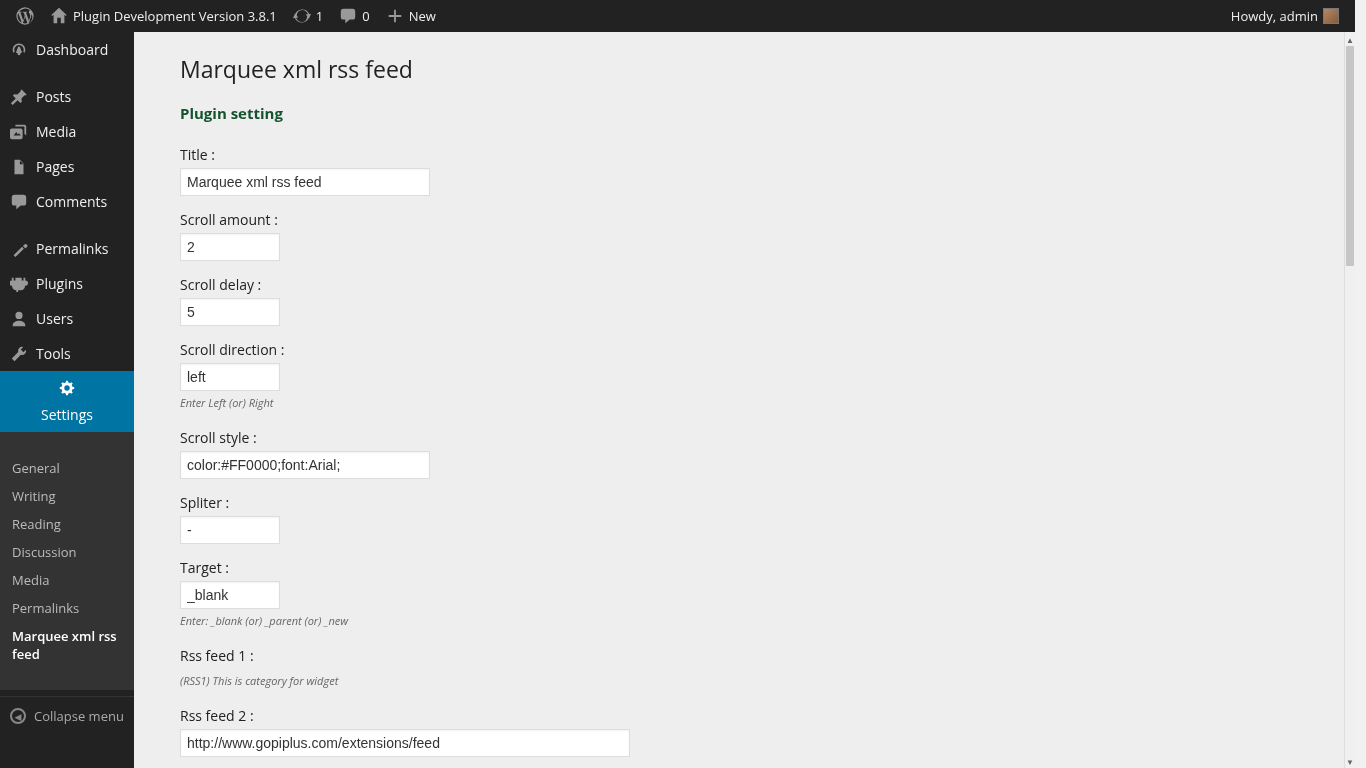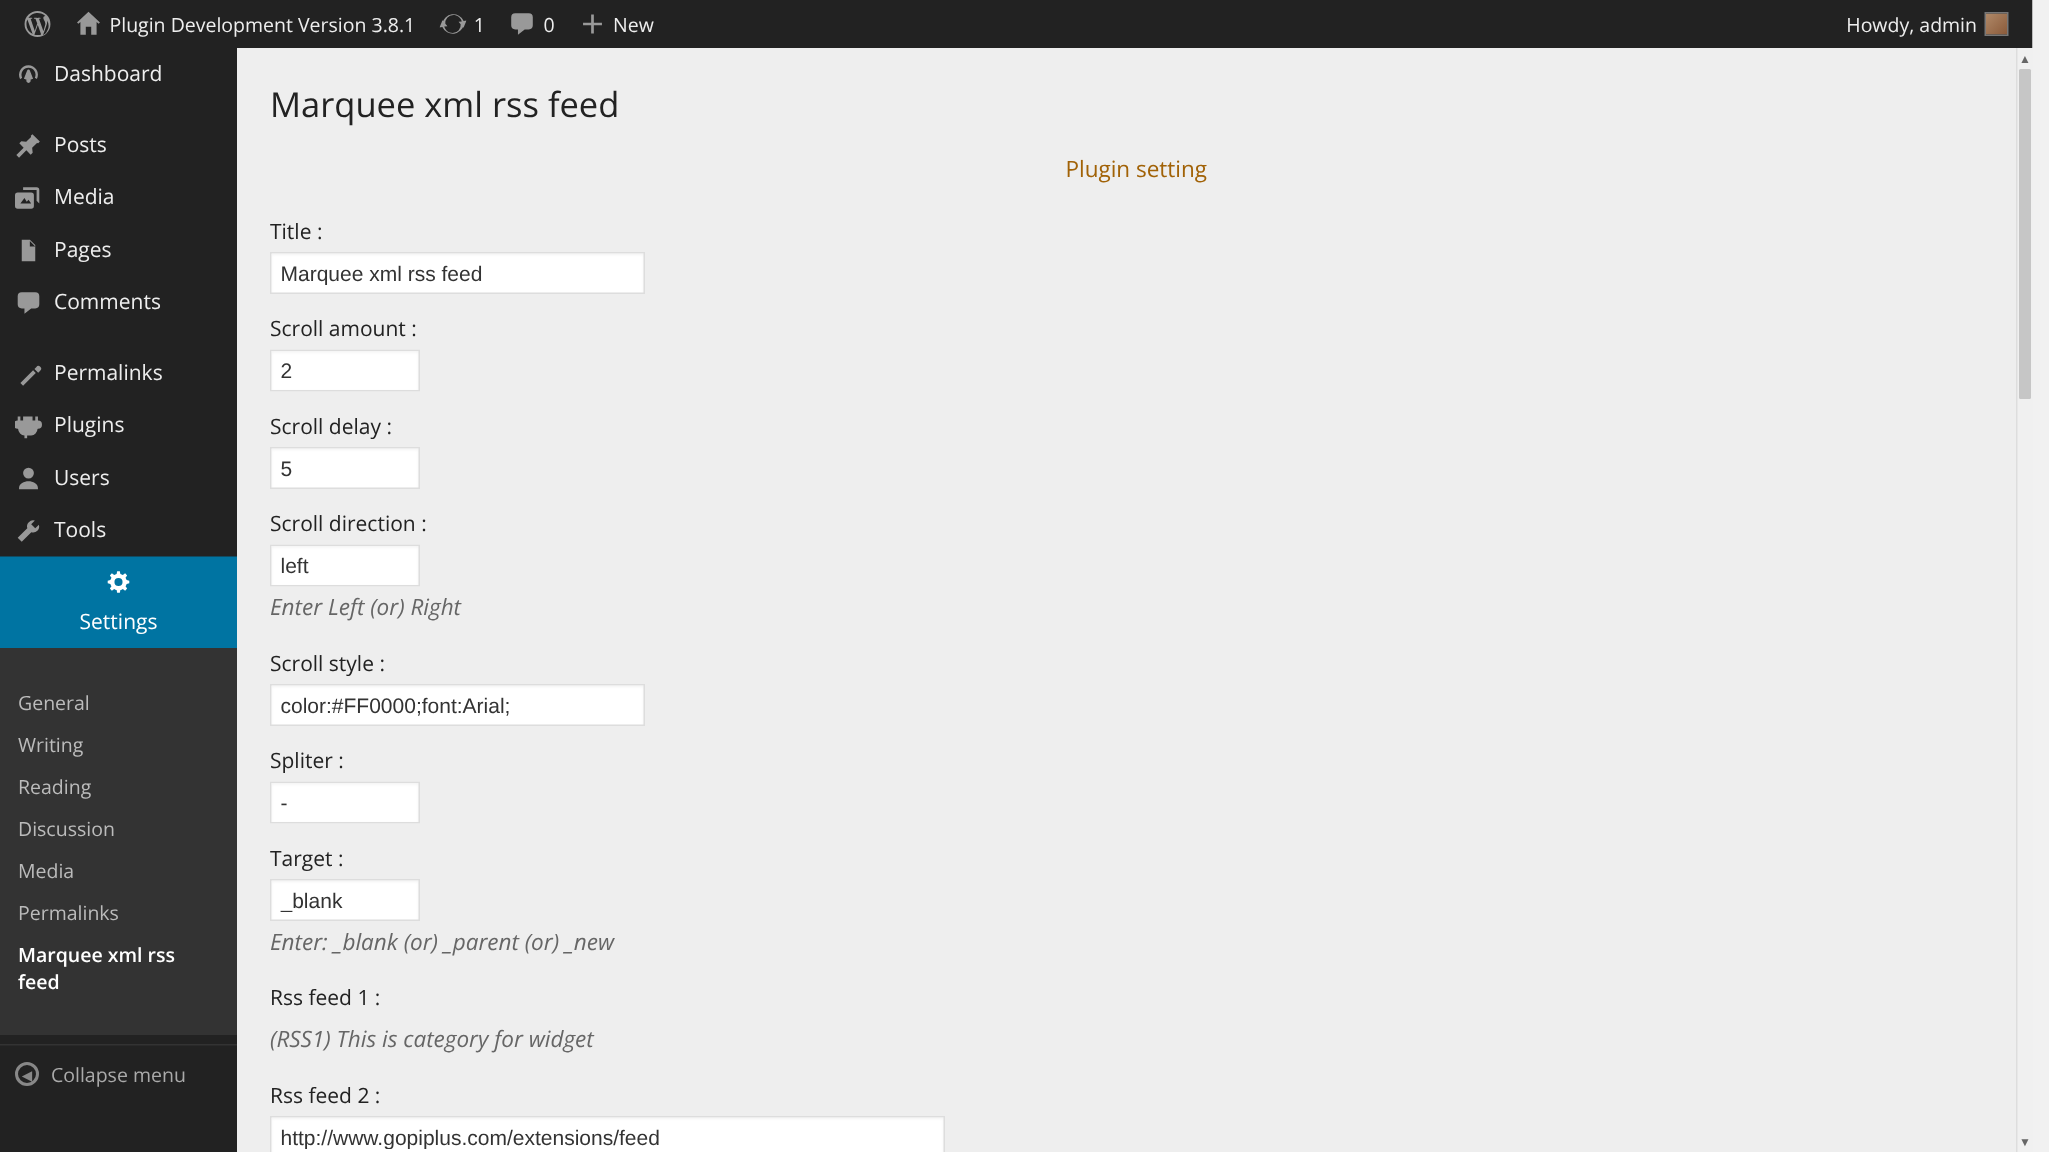--- a/index.html
+++ b/index.html
@@ -8,44 +8,44 @@
 
 
 #adminbar { position: absolute; top: 0; left: 0; right: 0; height: 32px; background: #222; color: #eee; display: flex; align-items: center; padding: 0 8px; font-size: 13px; justify-content: space-between; z-index: 50; }
 #adminbar .left, #adminbar .right { display: flex; align-items: flex-start; gap: 0; }
 #adminbar .ab-item { display: flex; align-items: center; padding: 0 8px; height: 32px; color: #eee; cursor: pointer; gap: 5px; }
 #adminbar svg { width: 18px; height: 18px; fill: #999; }
 #adminbar .wp-logo svg { width: 18px; height: 18px; }
 #adminbar .avatar { width: 16px; height: 16px; background: linear-gradient(135deg,#b08968,#8a5a3a); border: 1px solid #777; }
 
 
-#adminmenu { position: absolute; top: 32px; left: 0; width: 158px; bottom: 0; background: #222; color: #eee; overflow: visible; }
+#adminmenu { position: absolute; top: 32px; left: 0; width: 134px; bottom: 0; background: #222; color: #eee; overflow: visible; }
 #adminmenu .menu-item { display: flex; align-items: center; padding: 8px 10px; color: #eee; cursor: pointer; font-size: 14px; gap: 8px; position: relative; }
 #adminmenu .menu-item svg { width: 18px; height: 18px; fill: #999; flex-shrink: 0; }
 #adminmenu .separator { height: 12px; }
 #adminmenu .menu-item.current { background: #0074a2; color: #fff; flex-direction: column; }
 #adminmenu .menu-item.current svg { fill: #fff; }
 #adminmenu .menu-item.current::after { content: ""; position: absolute; right: -8px; top: 50%; margin-top: -8px; border: 8px solid transparent; border-right-color: #eee; }
 #adminmenu .submenu { background: #333; padding: 22px 0; }
 #adminmenu .submenu .sub-item { display: block; padding: 5px 12px; color: #bbb; font-size: 13px; cursor: pointer; }
 #adminmenu .submenu .sub-item.current { color: #fff; font-weight: 600; }
 #adminmenu .collapse { display: flex; align-items: center; gap: 8px; padding: 10px; color: #aaa; font-size: 13px; cursor: pointer; border-top: 1px solid #333; margin-top: 6px; }
 #adminmenu .collapse .circ { width: 16px; height: 16px; border: 2px solid #888; border-radius: 50%; display: flex; align-items: center; justify-content: center; font-size: 9px; color:#888; }
 
 
 #wpbody { position: absolute; top: 32px; left: 160px; right: 0; bottom: 0; background: #eee; overflow-y: auto; padding: 12px 20px 40px; }
 #wpbody h1 { font-size: 23px; font-weight: 400; color: #222; padding: 9px 0 4px; }
-#wpbody h2.sub { font-size: 15px; font-weight: 400; color: #a16207; padding: 14px 0 8px; text-align: center; }
+#wpbody h2.sub { font-size: 15px; font-weight: 700; color: #14532d; padding: 14px 0 8px; }
 .form-row { margin: 6px 0 0; }
 .form-label { font-size: 14px; color: #222; padding: 8px 0 4px; display:block; }
 input[type=text] { background: #fff; border: 1px solid #ddd; padding: 4px 6px; font-size: 14px; color: #333; height: 28px; line-height: 18px; border-radius:0; box-shadow: inset 0 1px 2px rgba(0,0,0,.05); }
 .w-small { width: 100px; }
 .w-med { width: 250px; }
 .w-large { width: 450px; }
-.help { font-size: 15px; font-style: italic; color: #666; padding: 4px 0 4px; display:block; }
+.help { font-size: 11px; font-style: italic; color: #666; padding: 4px 0 4px; display:block; }
 
 
 .fake-scroll { position:absolute; right:0; top:32px; bottom:0; width:11px; background:#f0f0f0; border-left:1px solid #ddd; z-index:40;}
 .fake-scroll .up, .fake-scroll .down { height:14px; display:flex; align-items:center; justify-content:center; font-size:8px; color:#666;}
 .fake-scroll .track { position:absolute; top:14px; bottom:14px; left:0; right:0;}
 .fake-scroll .thumb { position:absolute; left:1px; right:1px; top:0; height:220px; background:#c6c6c6; border-radius:1px;}
 </style>
 </head>
 <body>
 

